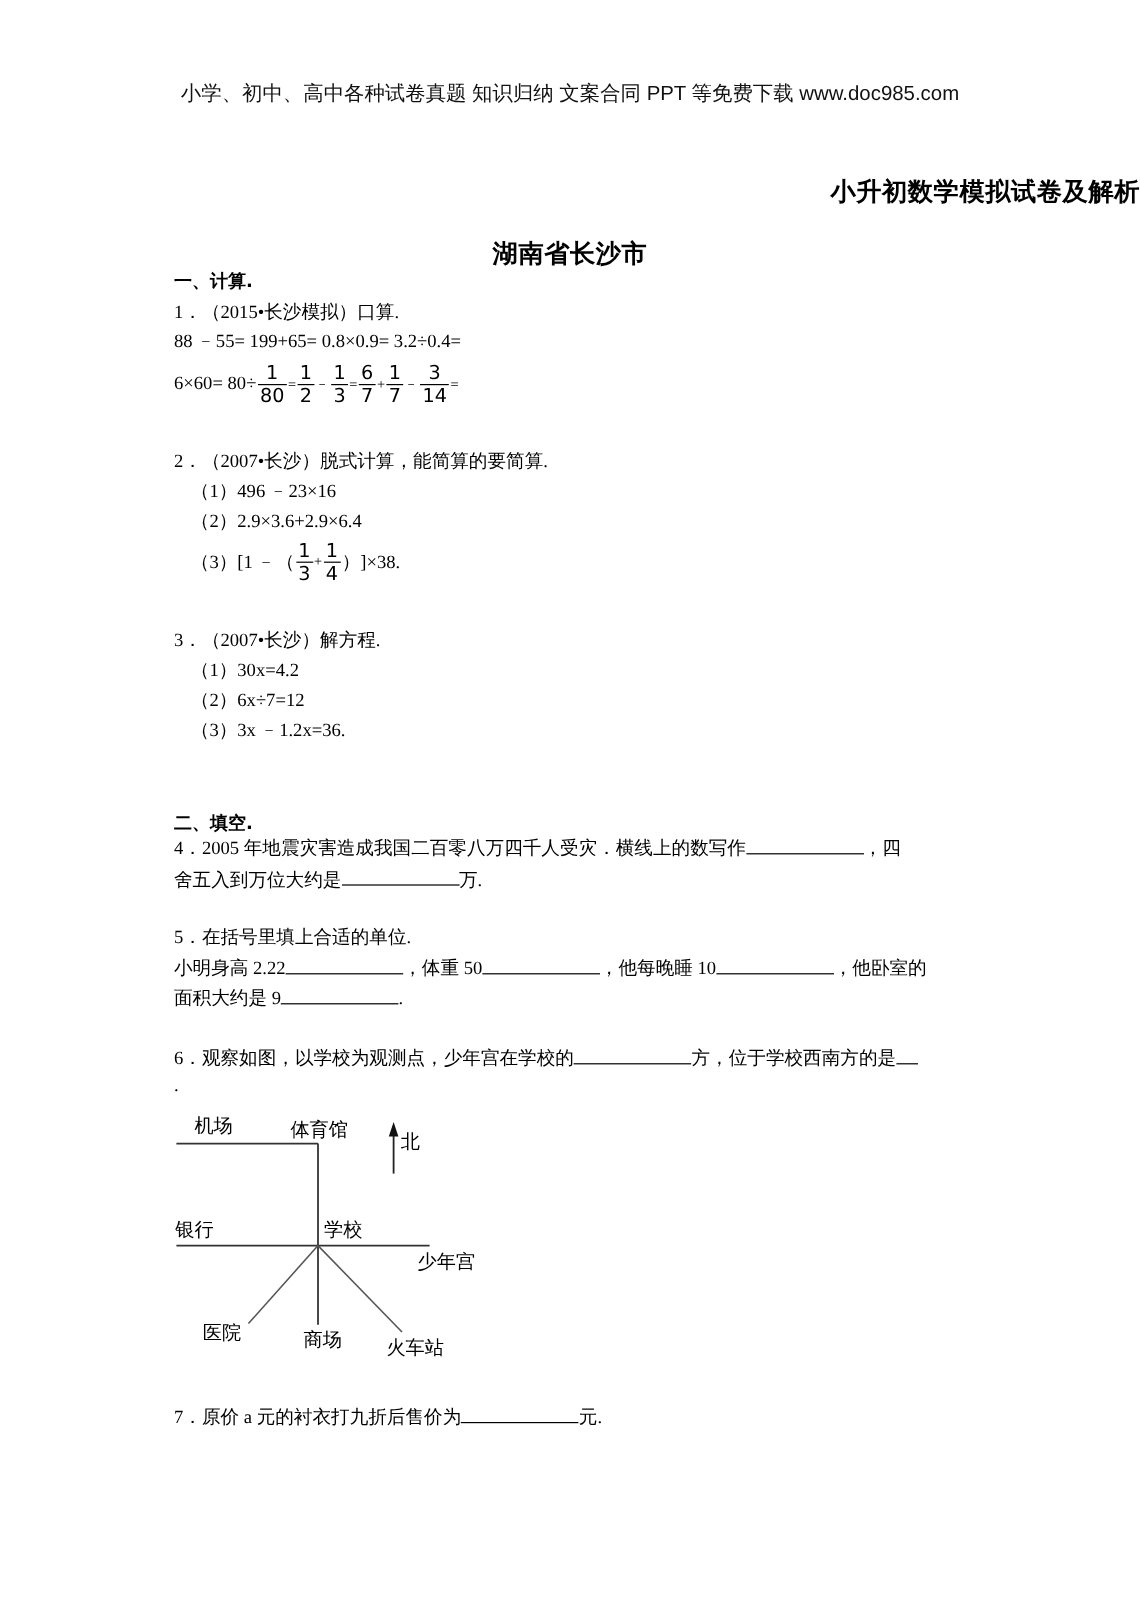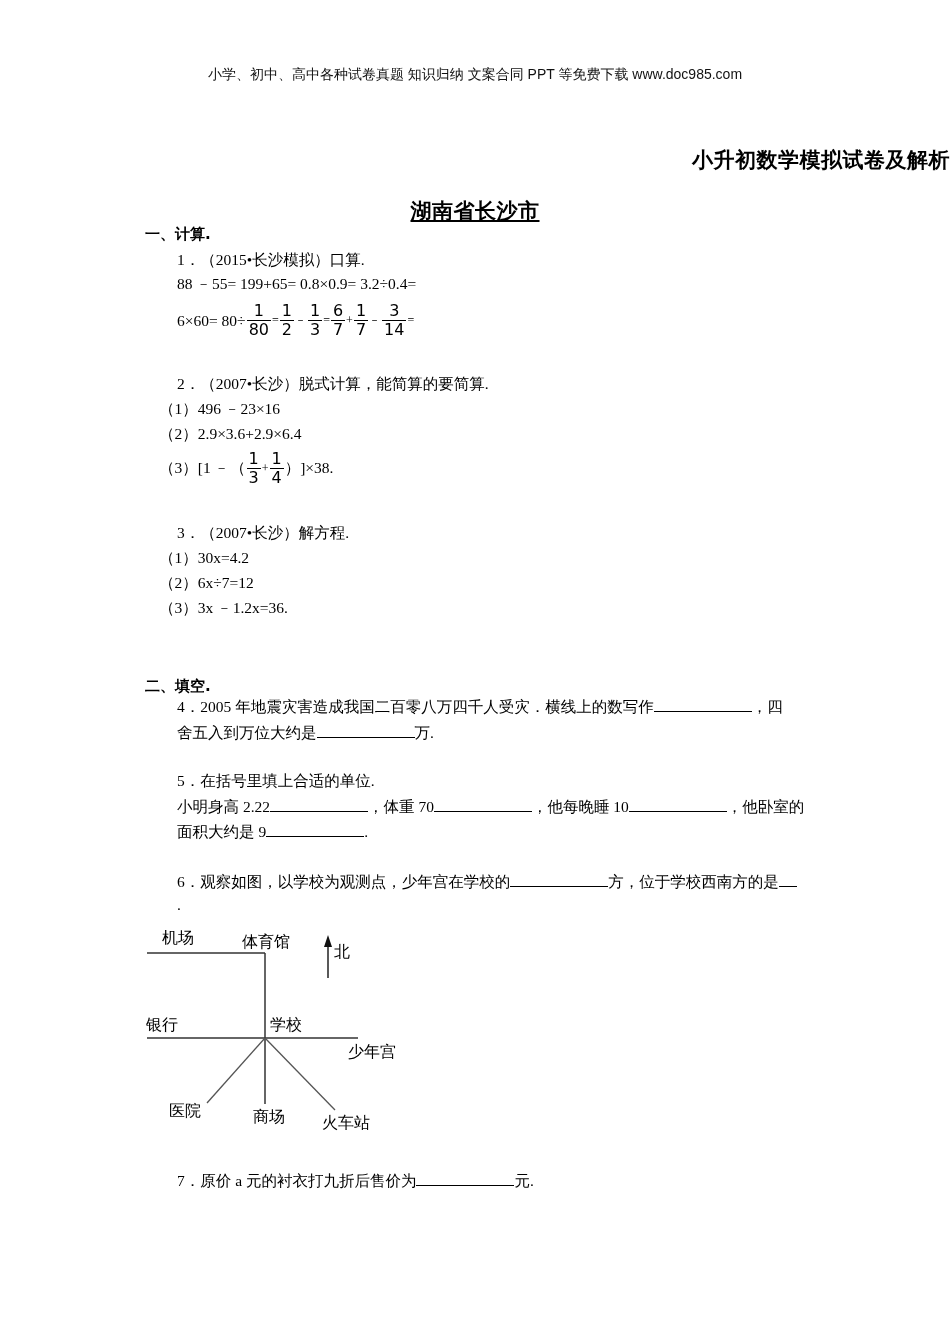--- a/index.html
+++ b/index.html
@@ -1,27 +1,27 @@
 <!DOCTYPE html>
 <html><head>
 <meta charset="utf-8">
 <style>
   html, body { margin:0; padding:0; background:#ffffff; }
   body { width:950px; height:1344px; position:relative; overflow:hidden; color:#000;
          font-family: "Liberation Serif", "DejaVu Serif", serif; }
   .abs { position:absolute; white-space:nowrap; }
-  .header-banner { left:0; width:950px; top:66px; text-align:center; font-size:14px;
+  .header-banner { left:0; width:950px; top:66px; text-align:center; font-size:17px;
          font-family:"Liberation Sans","DejaVu Sans",sans-serif; color:#111; }
   .title { left:0; width:950px; text-align:center; font-size:21px; font-weight:bold;
          font-family:"DejaVu Sans","Liberation Sans",sans-serif; letter-spacing:0.5px; }
   .t1 { top:146px;text-align:right; }
-  .t2 { top:197px;text-decoration:underline; }
+  .t2 { top:197px; }
   .section { left:145px; font-size:15px; font-weight:bold;
          font-family:"DejaVu Sans","Liberation Sans",sans-serif; }
-  .line { left:145px; font-size:15.5px;margin-left:32px; }
+  .line { left:145px; font-size:15.5px; }
   .sub { left:159px; font-size:15.5px; }
   .blank { display:inline-block; width:98px; border-bottom:1px solid #000; height:14px; vertical-align:baseline; }
   .blank.short { width:18px; }
   .frac { display:inline-block; vertical-align:middle; text-align:center; margin:0 1px;
           font-family:"DejaVu Sans","Liberation Sans",sans-serif; font-size:16px; line-height:18px; }
   .frac .num { display:block; border-bottom:1.3px solid #000; padding:0 2px; }
   .frac .den { display:block; padding:0 2px; }
   .op { font-size:12px; vertical-align:middle; }
   .diagram-label { position:absolute; font-family:"DejaVu Sans","Liberation Sans",sans-serif;
           font-size:16px; white-space:nowrap; }
@@ -67,21 +67,21 @@
   <span>4．</span><span>2005 年地震灾害造成我国二百零八万四千人受灾．横线上的数写作</span><span class="blank"></span><span>，四</span>
 </div>
 <div class="abs line" style="top:723px">
   <span>舍五入到万位大约是</span><span class="blank"></span><span>万.</span>
 </div>
 
 <div class="abs line" style="top:771px">
   <span>5．</span><span>在括号里填上合适的单位.</span>
 </div>
 <div class="abs line" style="top:797px">
-  <span>小明身高 2.22</span><span class="blank"></span><span>，体重 70</span><span class="blank"></span><span>，他每晚睡 10</span><span class="blank"></span><span>，他卧室的</span>
+  <span>小明身高 2.22</span><span class="blank"></span><span>，体重 50</span><span class="blank"></span><span>，他每晚睡 10</span><span class="blank"></span><span>，他卧室的</span>
 </div>
 <div class="abs line" style="top:822px">
   <span>面积大约是 9</span><span class="blank"></span><span>.</span>
 </div>
 
 <div class="abs line" style="top:872px">
   <span>6．</span><span>观察如图，以学校为观测点，少年宫在学校的</span><span class="blank"></span><span>方，位于学校西南方的是</span><span class="blank short"></span>
 </div>
 <div class="abs line" style="top:896px">.</div>
 

